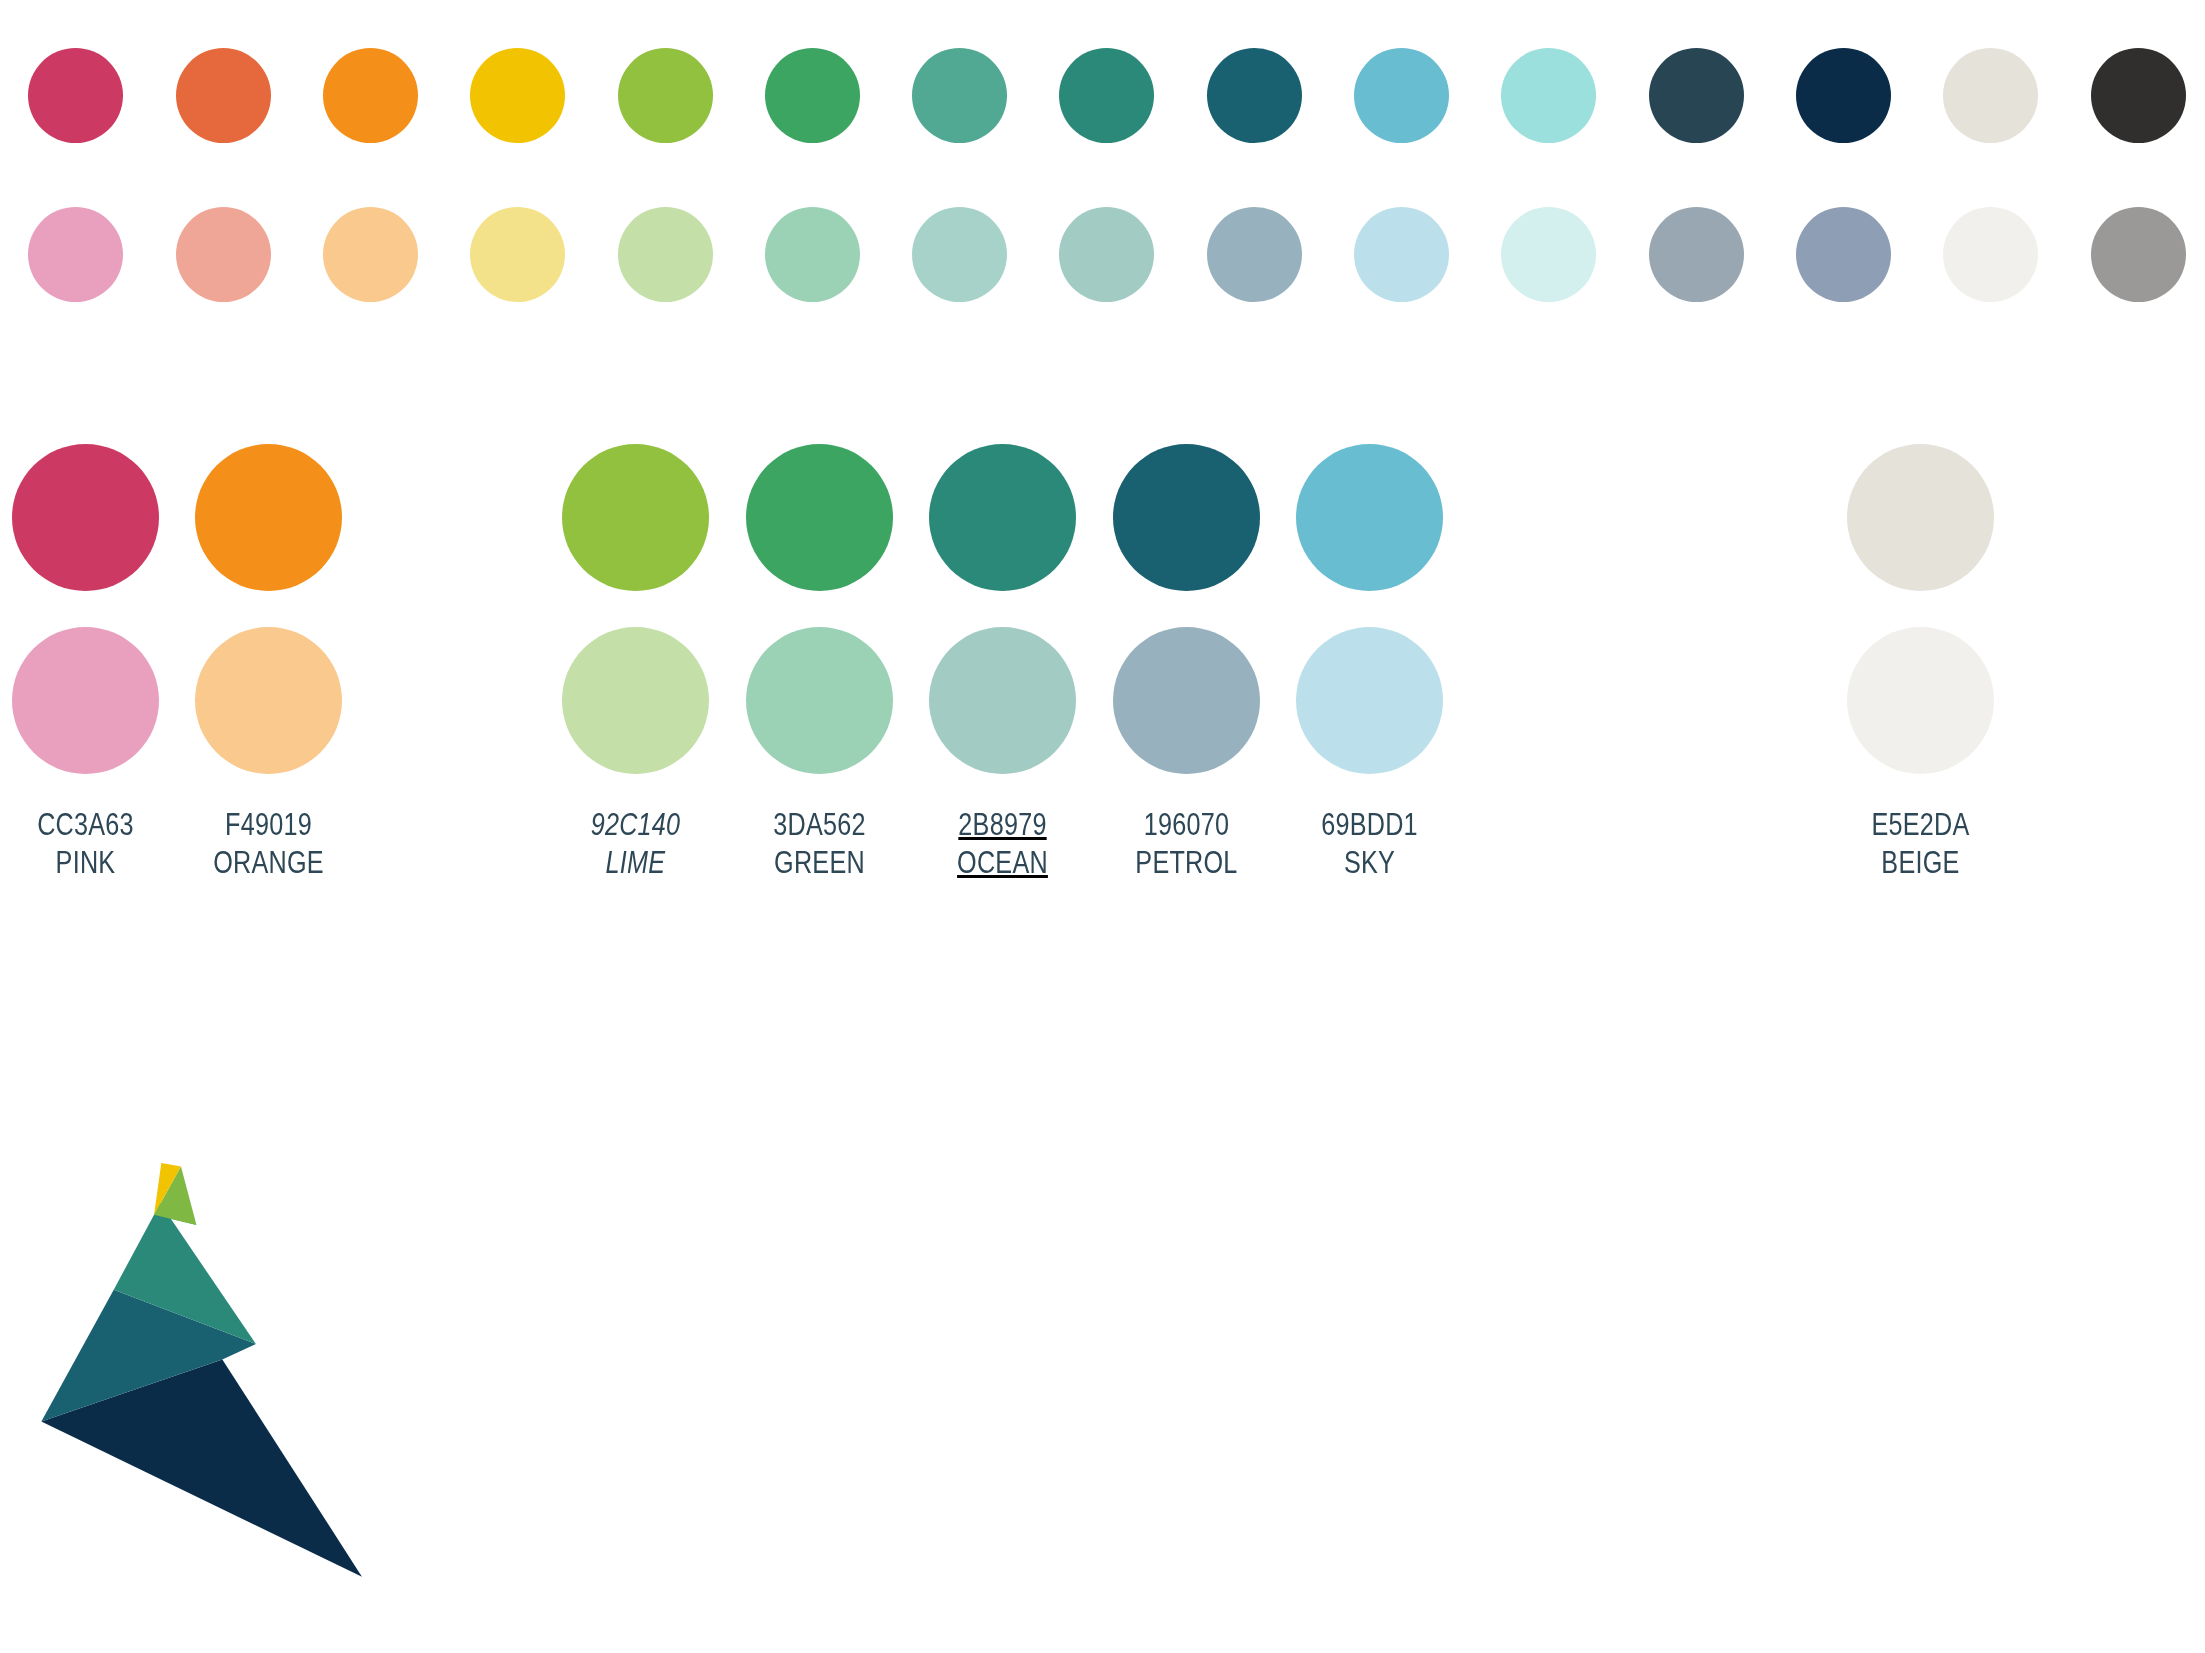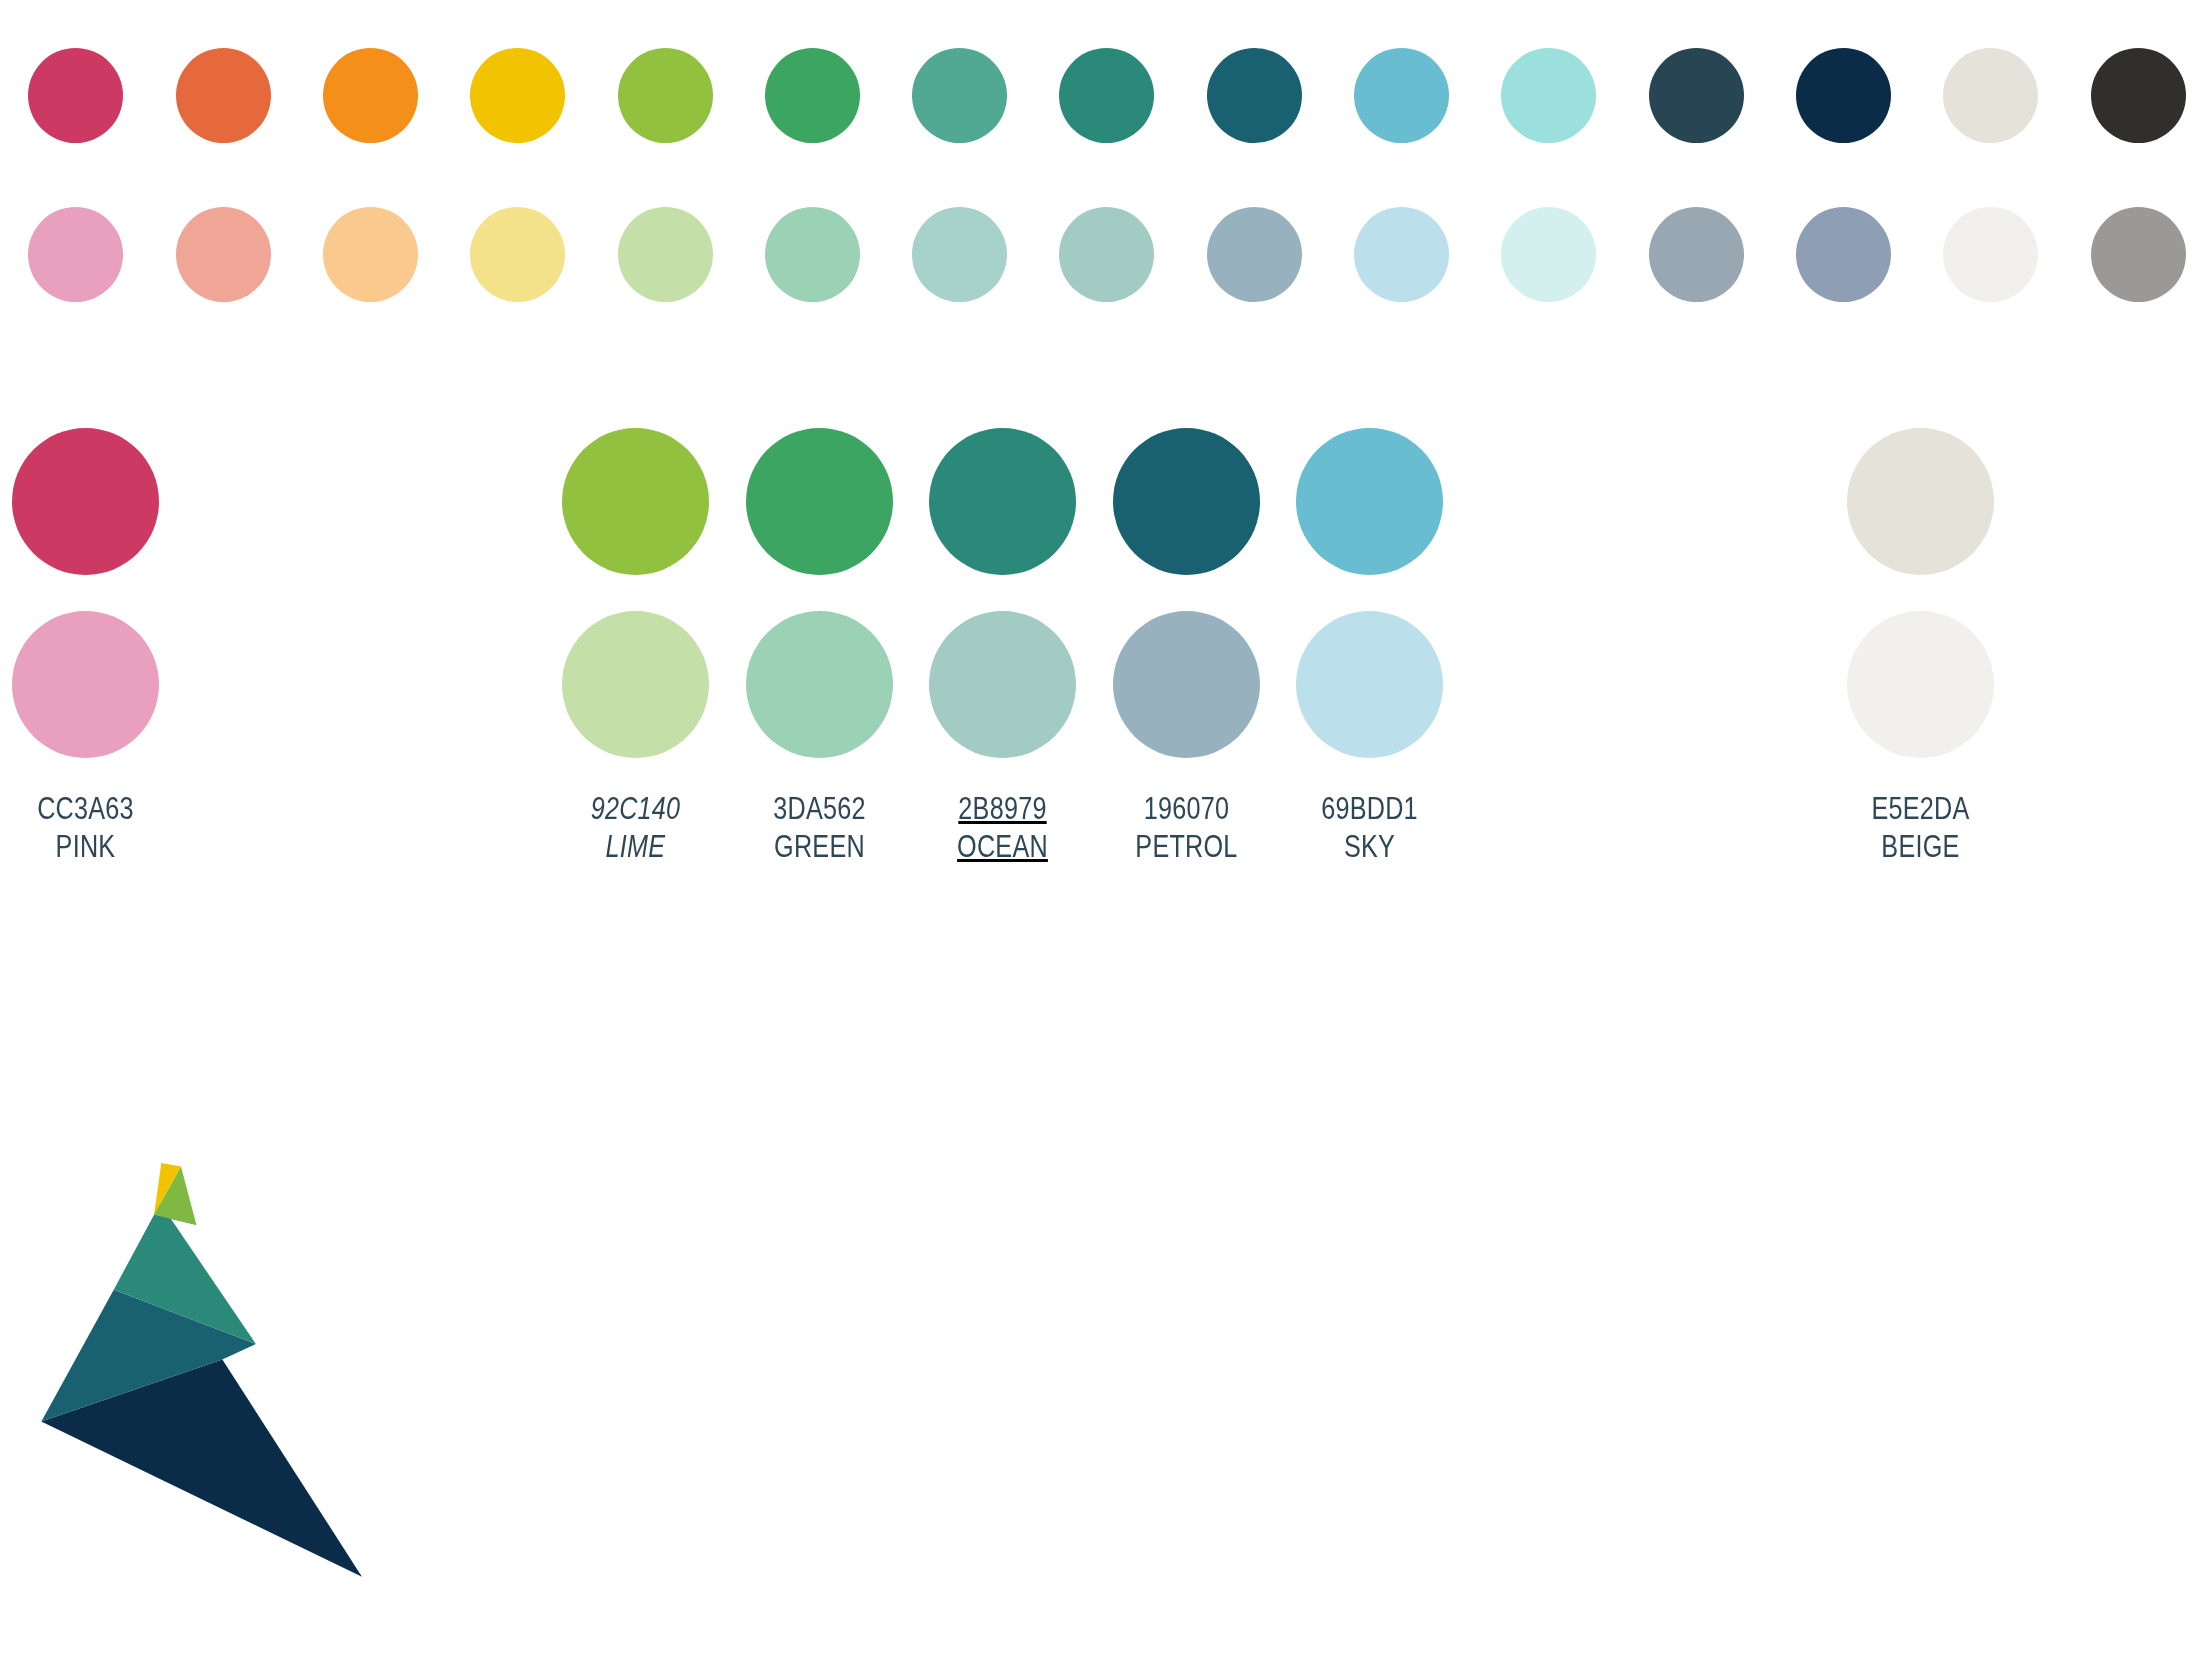--- a/index.html
+++ b/index.html
@@ -42,21 +42,21 @@
   .top-dot {
     width: 95px;
     height: 95px;
     top: 0;
   }
 
   
   #palette-block {
     position: absolute;
     left: 0;
-    top: 428px;
+    top: 444px;
     width: 2205px;
     height: 486px;
   }
   .palette-col {
     position: absolute;
     top: 0;
     width: 147px;
     text-align: center;
   }
   .big-dot {
@@ -138,20 +138,28 @@
 
 <section id="palette-block">
     <div class="palette-col" style="left: 12px;">
       <div class="big-dot solid" style="background: rgb(204, 58, 99);"></div>
       <div class="big-dot tint" style="background: rgb(232, 160, 190);"></div>
       <div class="swatch-caption">
         <span class="swatch-hex">CC3A63</span>
         <span class="swatch-name">PINK</span>
       </div>
     </div>
+    <div class="palette-col" style="left: 195px;">
+      <div class="big-dot solid" style="background: rgb(244, 144, 25);"></div>
+      <div class="big-dot tint" style="background: rgb(249, 201, 142);"></div>
+      <div class="swatch-caption">
+        <span class="swatch-hex">F49019</span>
+        <span class="swatch-name">ORANGE</span>
+      </div>
+    </div>
     <div class="palette-col" style="left: 562px; font-style: italic;">
       <div class="big-dot solid" style="background: rgb(146, 193, 64);"></div>
       <div class="big-dot tint" style="background: rgb(196, 223, 167);"></div>
       <div class="swatch-caption">
         <span class="swatch-hex">92C140</span>
         <span class="swatch-name">LIME</span>
       </div>
     </div>
     <div class="palette-col" style="left: 746px;">
       <div class="big-dot solid" style="background: rgb(61, 165, 98);"></div>

